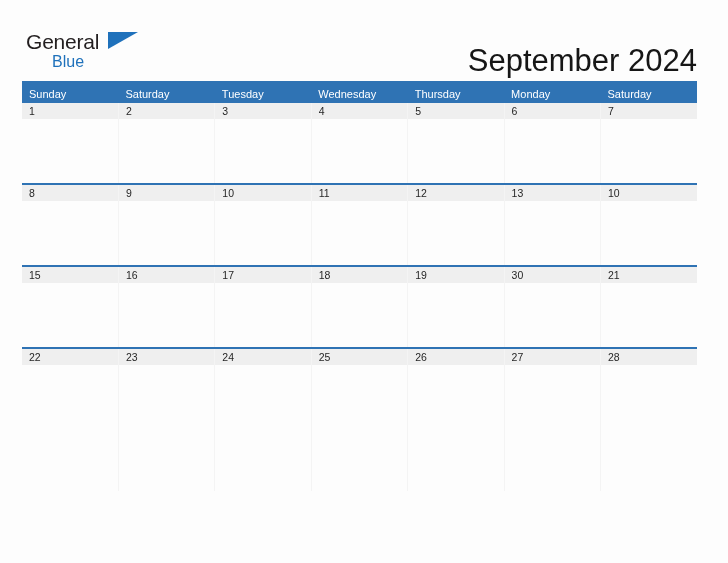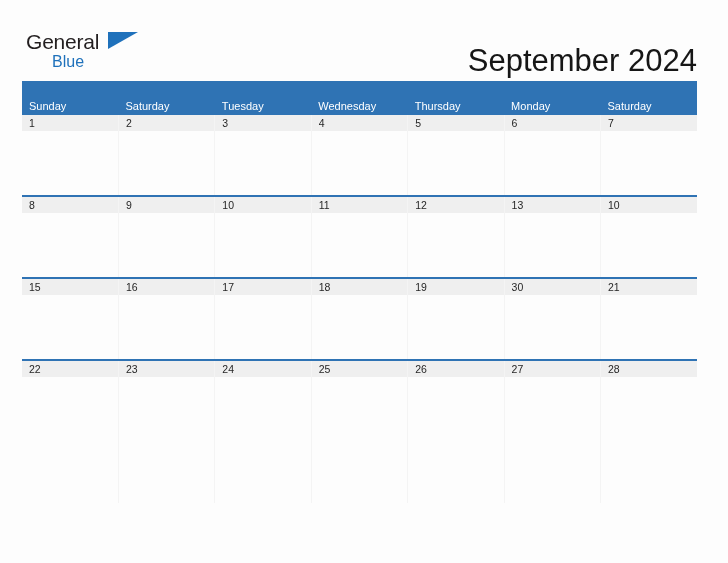--- a/index.html
+++ b/index.html
@@ -97,21 +97,21 @@
   }
 
   .calendar col { width: 96.43px; }
 
   .calendar thead th {
     background: #2f73b4;
     color: #ffffff;
     font-size: 11px;
     font-weight: 400;
     text-align: left;
-    padding: 19px 0 3px 7px;
+    padding: 7px 0 3px 7px;
     height: 11px;
     line-height: 12px;
     border: none;
     font-family: "Liberation Sans", sans-serif;
   }
 
   
   .calendar tr.dates td {
     background: #efefef;
     color: #262626;

